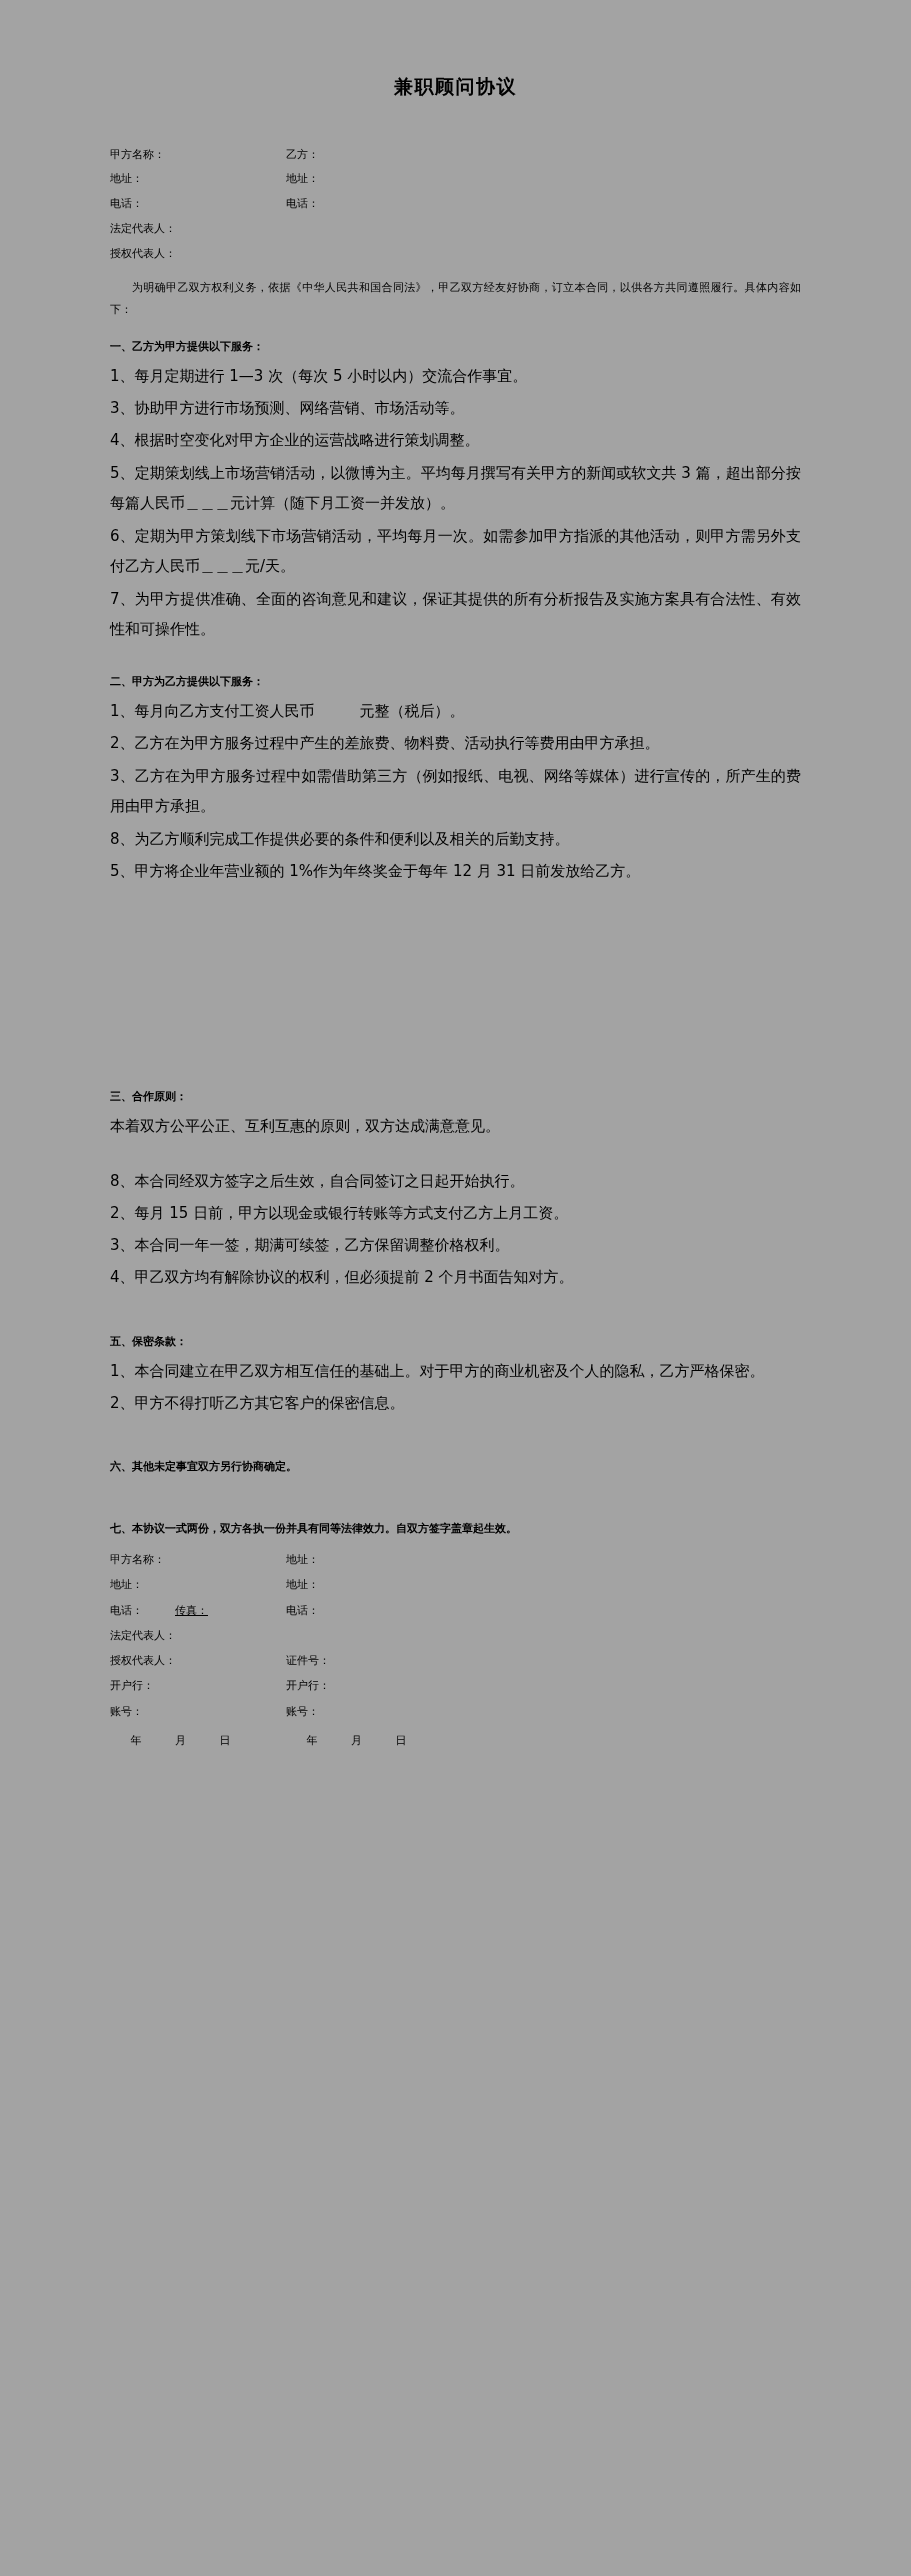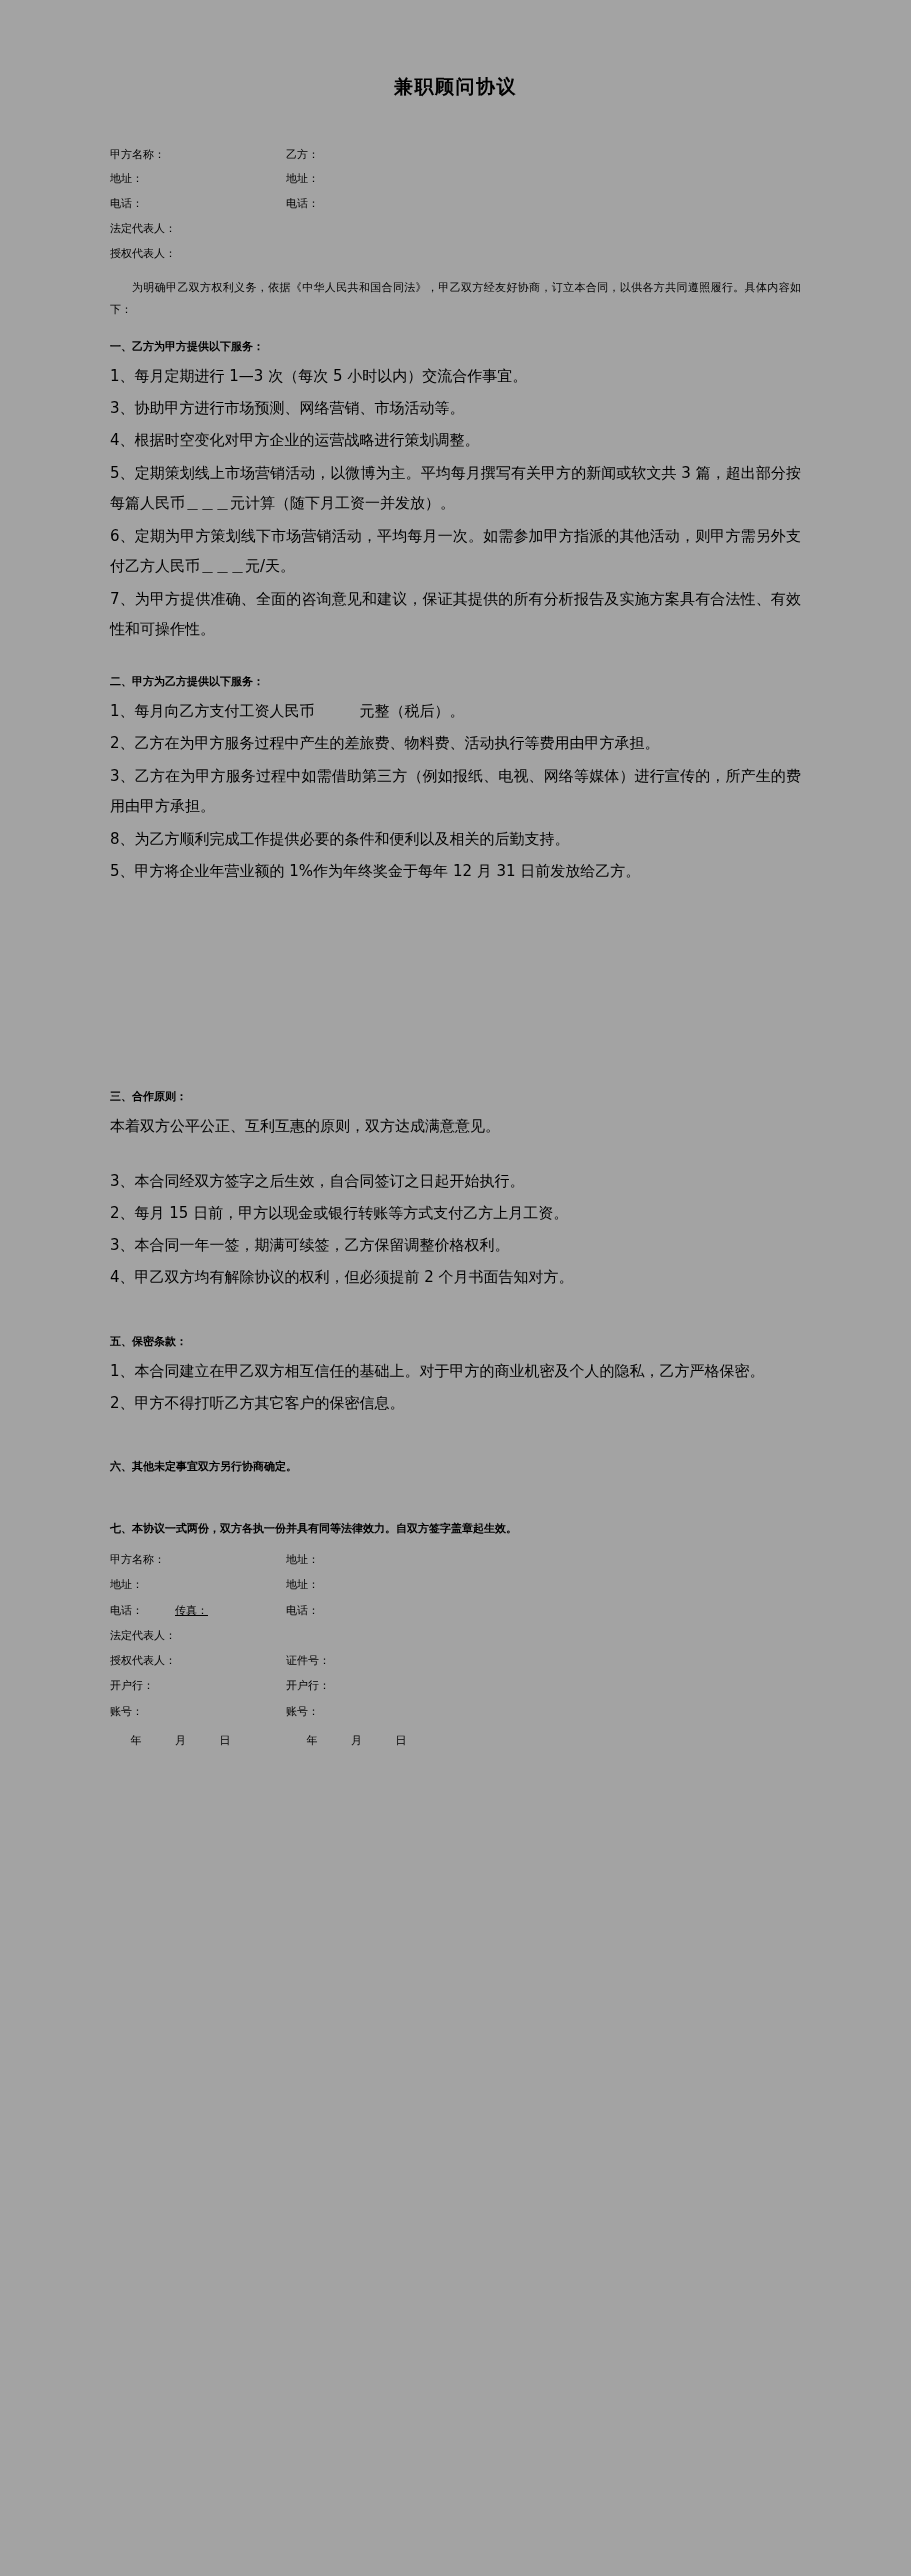--- a/index.html
+++ b/index.html
@@ -169,21 +169,21 @@
     <p class="clause">8、为乙方顺利完成工作提供必要的条件和便利以及相关的后勤支持。</p>
     <p class="clause">5、甲方将企业年营业额的 1%作为年终奖金于每年 12 月 31 日前发放给乙方。</p>
 
     <div class="gap-big"></div>
 
     <div class="section-heading">三、合作原则：</div>
     <p class="clause">本着双方公平公正、互利互惠的原则，双方达成满意意见。</p>
 
     <div class="gap-mid"></div>
 
-    <p class="clause">3、本合同经双方签字之后生效，自合同签订之日起开始执行。</p>
+    <p class="clause">8、本合同经双方签字之后生效，自合同签订之日起开始执行。</p>
     <p class="clause">2、每月 15 日前，甲方以现金或银行转账等方式支付乙方上月工资。</p>
     <p class="clause">3、本合同一年一签，期满可续签，乙方保留调整价格权利。</p>
     <p class="clause">4、甲乙双方均有解除协议的权利，但必须提前 2 个月书面告知对方。</p>
 
     <div class="gap-mid"></div>
 
     <div class="section-heading">五、保密条款：</div>
     <p class="clause">1、本合同建立在甲乙双方相互信任的基础上。对于甲方的商业机密及个人的隐私，乙方严格保密。</p>
     <p class="clause">2、甲方不得打听乙方其它客户的保密信息。</p>
 

